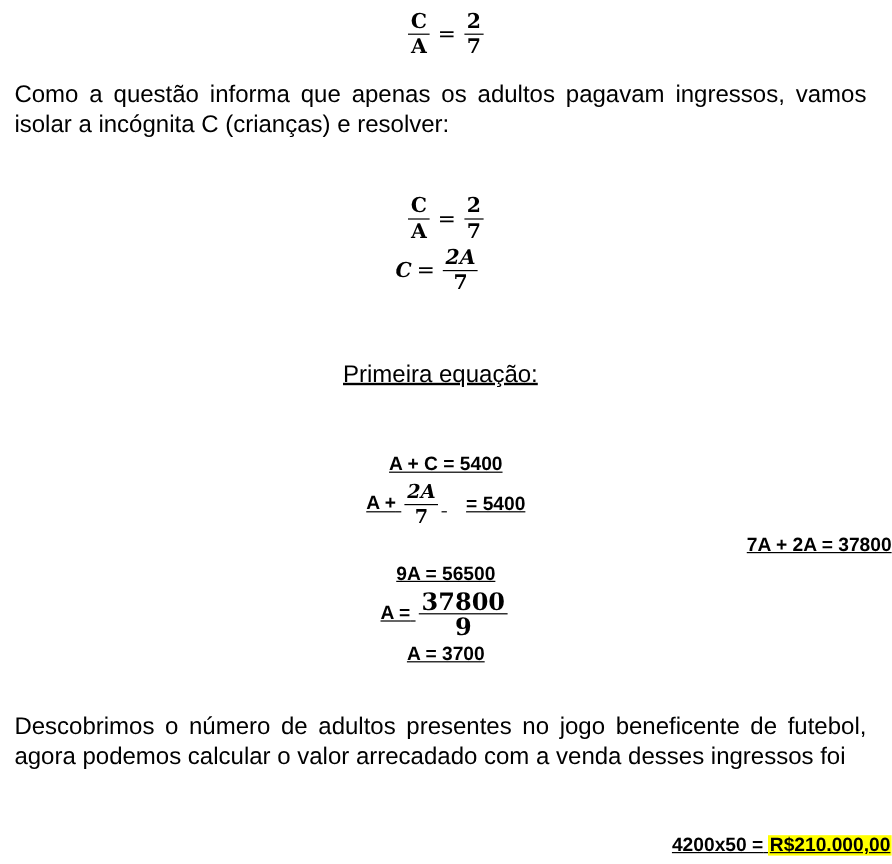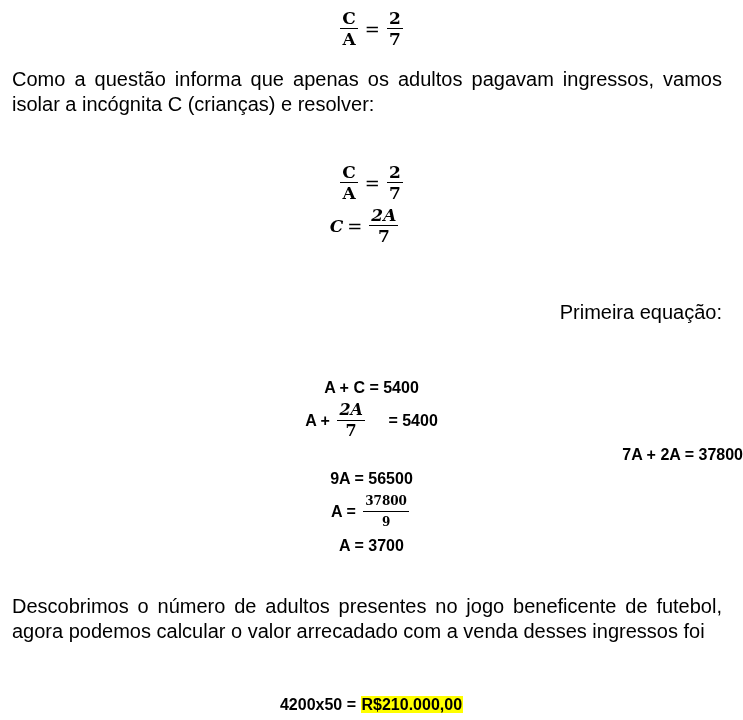--- a/index.html
+++ b/index.html
@@ -5,38 +5,38 @@
   html, body { margin: 0; padding: 0; background: #ffffff; }
   body {
     width: 743px; height: 720px; position: relative; overflow: hidden;
     font-family: "Liberation Sans", sans-serif; color: #000;
   }
   .para {
     position: absolute; left: 12px; width: 710px;
     font-size: 20px; line-height: 25px; text-align: justify;
     font-family: "Liberation Sans", sans-serif;
   }
-  .para.lastleft { text-align: right; }
+  .para.lastleft { text-align: center; text-decoration: underline; }
   .frac {
     display: inline-flex; flex-direction: column; align-items: center;
     vertical-align: middle; margin: 0 3px;
   }
   .frac .num, .frac .den { line-height: 20px; padding: 0 2px; }
   .frac .bar { height: 0; border-top: 1.5px solid #000; align-self: stretch; }
   .math {
     font-family: "DejaVu Serif", "Liberation Serif", serif;
     font-weight: bold; font-size: 17px;
   }
   .math .it { font-style: italic; }
   .eqline {
     position: absolute; left: 0; width: 743px; text-align: center;
     white-space: nowrap;
   }
   .sansb {
-    font-family: "Liberation Sans", sans-serif; font-weight: bold; font-size: 16px;
+    font-family: "Liberation Sans", sans-serif; font-weight: bold; font-size: 16px; text-decoration: underline;
   }
   .eqsign { margin: 0 4px; vertical-align: middle; font-family: "DejaVu Sans", sans-serif; font-weight: normal; font-size: 18px; }
   .highlight { background: #ffff00; padding: 0 1px; }
 </style>
 </head>
 <body>
 
 <div class="eqline math" style="top:8px;">
   <span class="frac">
     <span class="num">C</span>
@@ -83,27 +83,27 @@
     <span class="den">7</span>
   </span>
   <span style="vertical-align:middle;margin-left:16px;">= 5400</span>
 </div>
 
 <div class="eqline sansb" style="top:444px; line-height:22px;text-align:right;">7A + 2A = 37800</div>
 <div class="eqline sansb" style="top:468px; line-height:22px;">9A = 56500</div>
 
 <div class="eqline sansb" style="top:491px;">
   <span style="vertical-align:middle;">A =</span>
-  <span class="frac math" style="font-size:12px;">
+  <span class="frac math" style="font-size:20px;">
     <span class="num">37800</span>
     <span class="bar"></span>
     <span class="den">9</span>
   </span>
 </div>
 
 <div class="eqline sansb" style="top:535px; line-height:22px;">A = 3700</div>
 
 <div class="para" style="top:594px;">Descobrimos o número de adultos presentes no jogo beneficente de futebol, agora podemos calcular o valor arrecadado com a venda desses ingressos foi</div>
 
-<div class="eqline sansb" style="top:694px; line-height:22px;">
+<div class="eqline sansb" style="top:694px; line-height:22px;text-align:right;">
   <span>4200x50 =</span>
   <span class="highlight" style="background: rgb(255, 255, 0);">R$210.000,00</span>
 </div>
 
 </body></html>

